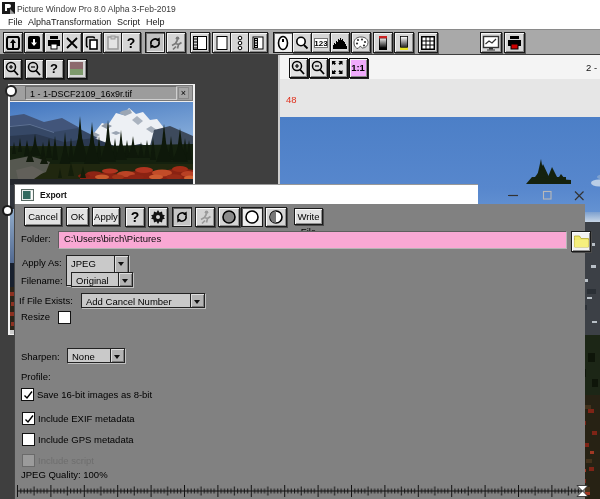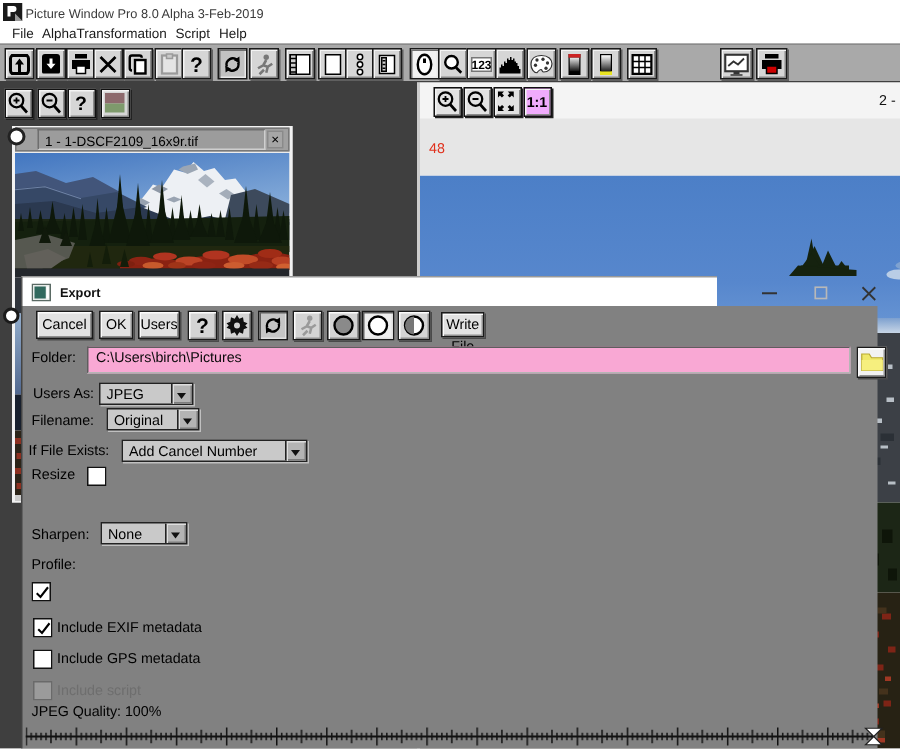--- a/index.html
+++ b/index.html
@@ -570,21 +570,21 @@
     <svg class="abs" style="left:488px;top:0" width="92" height="20" viewBox="0 0 92 20">
       <line x1="5" y1="10.5" x2="15" y2="10.5" stroke="#333" stroke-width="1.2"></line>
       <rect x="40.5" y="6.5" width="7.5" height="7.5" fill="none" stroke="#b8b8b8" stroke-width="1.1"></rect>
       <path d="M72 6.5 L80.5 15 M80.5 6.5 L72 15" stroke="#333" stroke-width="1.2"></path>
     </svg>
   </div>
   <div class="abs" id="dlgbody">
 
     <div class="btn" style="left:9px;top:3px;width:38px;height:19px;line-height:18px">Cancel</div>
     <div class="btn" style="left:51px;top:3px;width:23px;height:19px;line-height:18px">OK</div>
-    <div class="btn" style="left:77px;top:3px;width:28px;height:19px;line-height:18px">Users</div>
+    <div class="btn" style="left:77px;top:3px;width:28px;height:19px;line-height:18px">Apply</div>
     <div class="btn sm" style="left:110px;top:3px;width:20px;height:20px;line-height:18px;font-weight:bold;font-size:14px">?</div>
     <div class="btn sm" style="left:133px;top:3px;width:20px;height:20px">
       <svg width="16" height="16" viewBox="0 0 16 16" style="margin-top:1px">
           <path d="M8 1 L9.5 3.5 L12 2.5 L12.5 5.5 L15 6.5 L13.5 8 L15 9.5 L12.5 10.5 L12 13.5 L9.5 12.5 L8 15 L6.5 12.5 L4 13.5 L3.5 10.5 L1 9.5 L2.5 8 L1 6.5 L3.5 5.5 L4 2.5 L6.5 3.5 Z" fill="#111"></path>
           <circle cx="8" cy="8" r="2" fill="#d4d4d4"></circle>
         </svg>
     </div>
     <div class="btn sunk" style="left:157px;top:3px;width:20px;height:20px">
       <svg width="16" height="16" viewBox="0 0 16 16" style="margin-top:1px">
           <path d="M4.2 9.5 a4.2 4.2 0 0 1 7.4 -3.8" fill="none" stroke="#000" stroke-width="1.6"></path>
@@ -621,22 +621,22 @@
 
     <div class="lbl" style="left:6px;top:29px">Folder:</div>
     <div class="field" style="left:43px;top:27px;width:509px;height:18px;padding:1px 0 0 5px">C:\Users\birch\Pictures</div>
     <div class="btn" style="left:556px;top:27px;width:20px;height:21px;background:#f2f2f2">
       <svg width="15" height="13" viewBox="0 0 15 13" style="margin-top:3px">
           <path d="M0.5 2.5 L0.5 12 L14.5 12 L14.5 3.5 L7 3.5 L5.5 1 L0.5 1 Z" fill="#efe86a" stroke="#b9a931" stroke-width="0.8"></path>
           <path d="M0.5 5 L14.5 5 L14.5 12 L0.5 12 Z" fill="#f6ef7e"></path>
         </svg>
     </div>
 
-    <div class="lbl" style="left:7px;top:53px">Users As:</div>
-    <div class="combo" style="left:51px;top:51px;width:63px;height:15px">
+    <div class="lbl" style="left:7px;top:53px">Apply As:</div>
+    <div class="combo" style="left:51px;top:51px;width:63px;height:31px">
         <span class="val">JPEG</span>
         <span class="arrow"></span>
       </div>
 
     <div class="lbl" style="left:6px;top:71px">Filename:</div>
     <div class="combo" style="left:56px;top:68px;width:62px;height:15px">
         <span class="val">Original</span>
         <span class="arrow"></span>
       </div>
 
@@ -655,20 +655,21 @@
         <span class="arrow"></span>
       </div>
 
     <div class="lbl" style="left:6px;top:167px">Profile:</div>
 
     <div class="chk" style="left:6px;top:184px">
         <svg width="13" height="13" viewBox="0 0 13 13">
           <path d="M2.5 6.5 L5 9 L10 2.5" fill="none" stroke="#000" stroke-width="1.4"></path>
         </svg>
       </div>
+    <div class="lbl" style="left:22px;top:185px">Save 16-bit images as 8-bit</div>
 
     <div class="chk" style="left:7px;top:208px">
         <svg width="13" height="13" viewBox="0 0 13 13">
           <path d="M2.5 6.5 L5 9 L10 2.5" fill="none" stroke="#000" stroke-width="1.4"></path>
         </svg>
       </div>
     <div class="lbl" style="left:23px;top:209px">Include EXIF metadata</div>
 
     <div class="chk" style="left:7px;top:229px"></div>
     <div class="lbl" style="left:23px;top:230px">Include GPS metadata</div>

